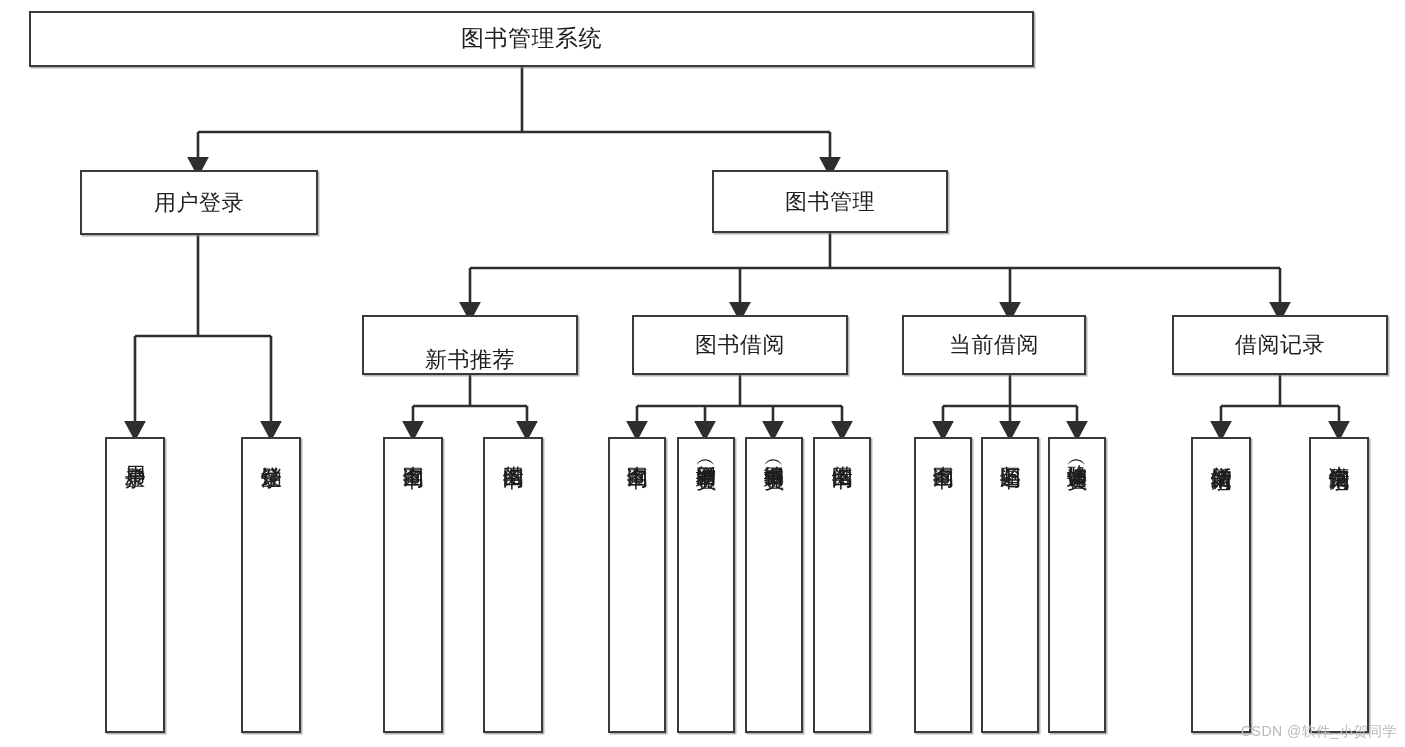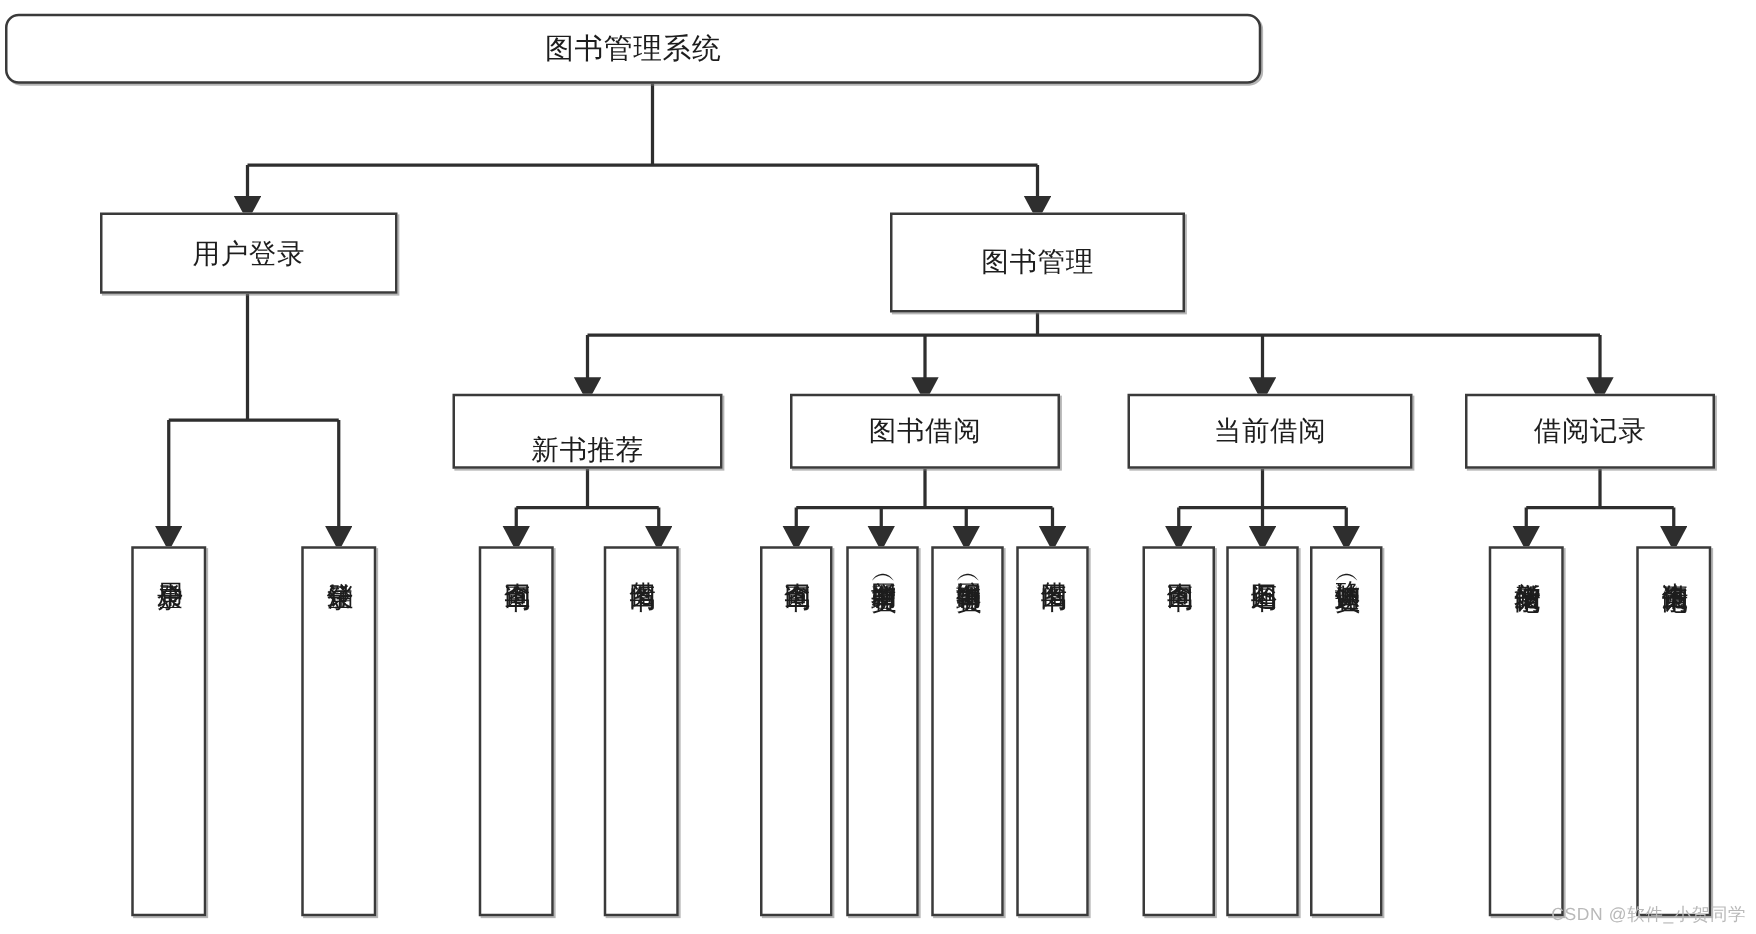--- a/index.html
+++ b/index.html
@@ -124,45 +124,45 @@
       <path d="M1010,406 L1010,424" marker-end="url(#arrow)"></path>
       <path d="M1077,406 L1077,424" marker-end="url(#arrow)"></path>
 
       <path d="M1280,375 L1280,406"></path>
       <path d="M1221,406 L1339,406"></path>
       <path d="M1221,406 L1221,424" marker-end="url(#arrow)"></path>
       <path d="M1339,406 L1339,424" marker-end="url(#arrow)"></path>
     </g>
   </svg>
 
-  <div class="node h-node root" style="left:4px; top:11px; width:1005px; height:56px;border-radius:11px;">
+  <div class="node h-node root" style="left:29px; top:11px; width:1005px; height:56px;">
     <span class="lbl">图书管理系统</span>
   </div>
 
   <div class="node h-node" style="left:80px; top:170px; width:238px; height:65px;">
     <span class="lbl">用户登录</span>
   </div>
 
-  <div class="node h-node" style="left:712px; top:170px; width:236px; height:80px;">
+  <div class="node h-node" style="left:712px; top:170px; width:236px; height:63px;">
     <span class="lbl">图书管理</span>
   </div>
 
   <div class="node h-node" style="left:362px; top:315px; width:216px; height:60px;align-items:flex-end;">
     <span class="lbl">新书推荐</span>
   </div>
 
   <div class="node h-node" style="left:632px; top:315px; width:216px; height:60px;">
     <span class="lbl">图书借阅</span>
   </div>
 
-  <div class="node h-node" style="left:902px; top:315px; width:228px; height:60px;">
+  <div class="node h-node" style="left:902px; top:315px; width:184px; height:60px;">
     <span class="lbl">当前借阅</span>
   </div>
 
-  <div class="node h-node" style="left:1172px; top:315px; width:200px; height:60px;">
+  <div class="node h-node" style="left:1172px; top:315px; width:216px; height:60px;">
     <span class="lbl">借阅记录</span>
   </div>
 
   <div class="node v-node" style="left:105px; top:437px; width:60px; height:296px;">
     <span class="lbl">用户登录</span>
   </div>
   <div class="node v-node" style="left:241px; top:437px; width:60px; height:296px;">
     <span class="lbl">注销登录</span>
   </div>
 

